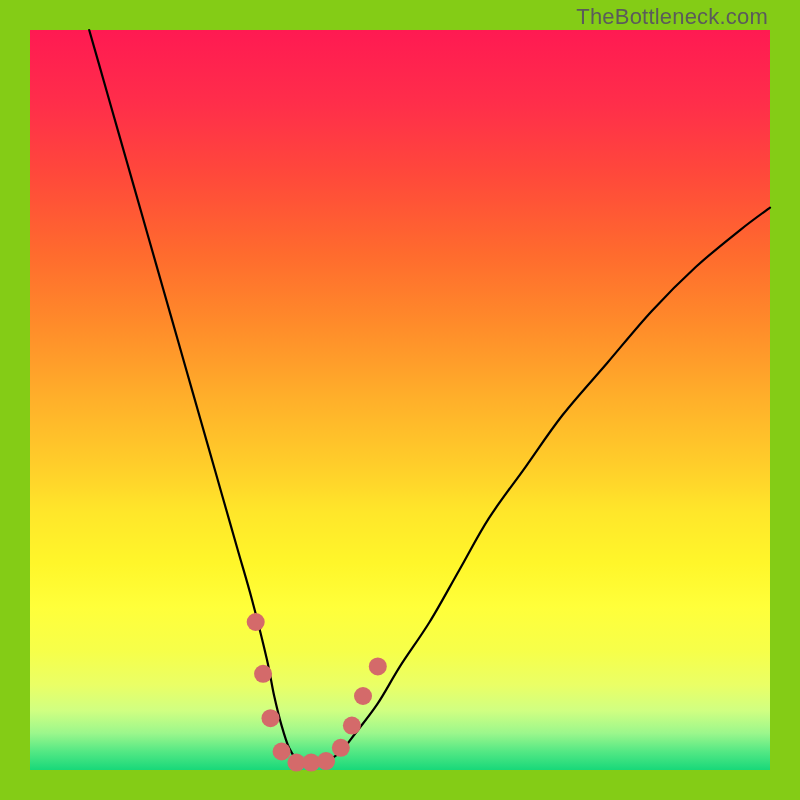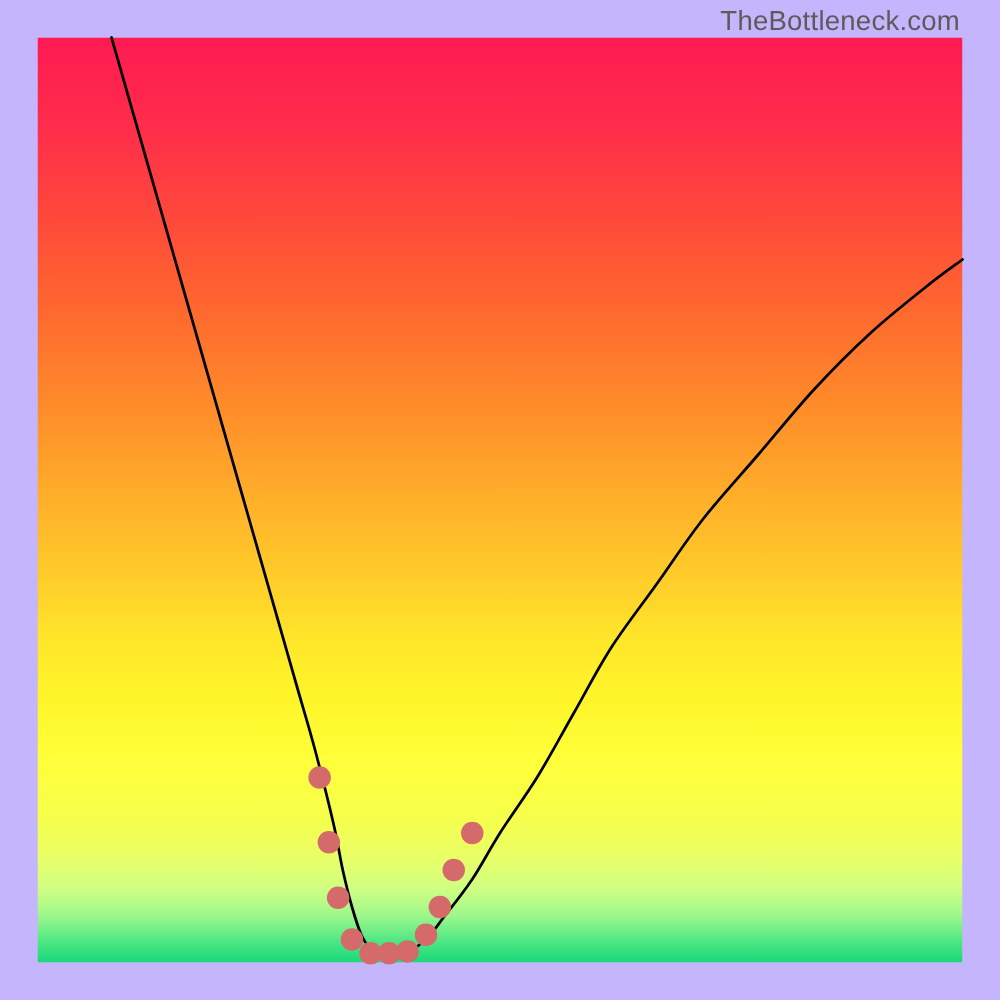--- a/index.html
+++ b/index.html
@@ -1,21 +1,21 @@
 <!DOCTYPE html>
 <html><head>
 <meta charset="utf-8">
 <style>
   * { margin: 0; padding: 0; box-sizing: border-box; }
   html, body { width: 800px; height: 800px; overflow: hidden; background: #000; }
   .stage {
     position: relative;
     width: 800px;
     height: 800px;
-    background: #c4b5fd;
+    background: #84cc16;
   }
   .plot-area {
     position: absolute;
     left: 30px;
     top: 30px;
     width: 740px;
     height: 740px;
   }
   .gradient-bg {
     position: absolute;

